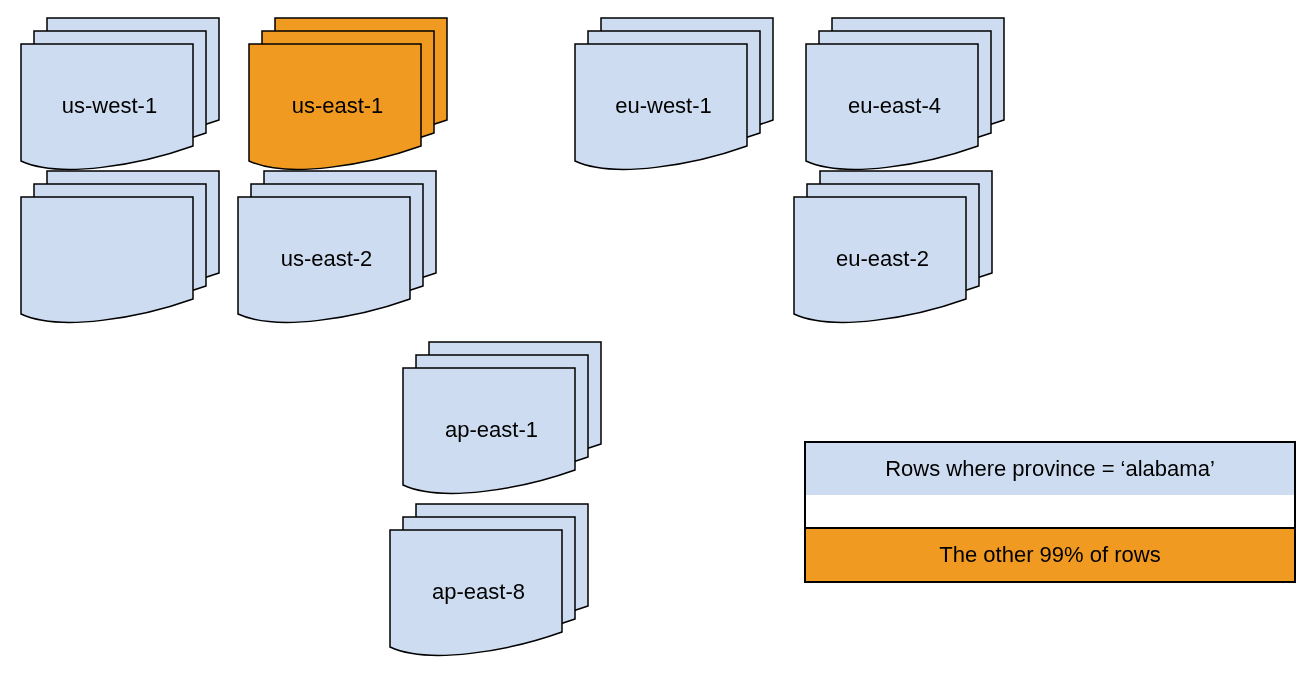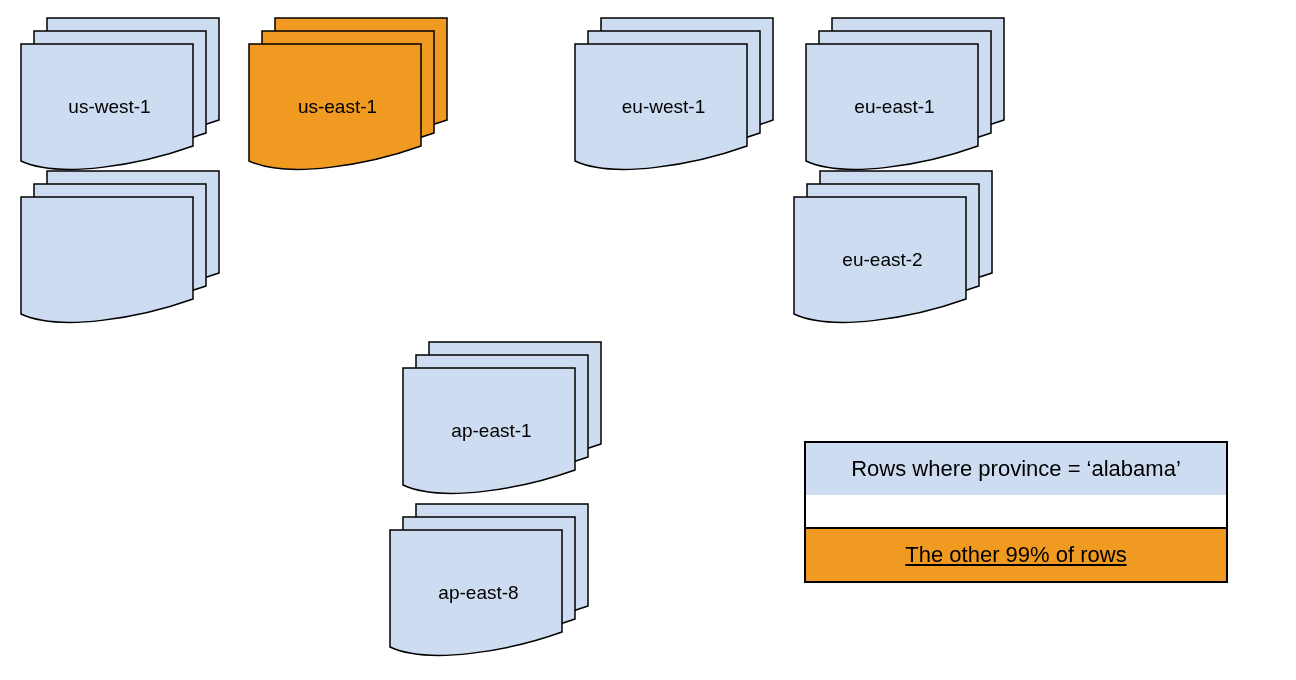--- a/index.html
+++ b/index.html
@@ -38,31 +38,31 @@
   }
   .stack-label {
     position: absolute;
     left: 0;
     top: 26px;
     width: 179px;
     height: 126px;
     display: flex;
     align-items: center;
     justify-content: center;
-    font-size: 19px;
+    font-size: 22px;
     line-height: 1;
     white-space: nowrap;
     pointer-events: none;
   }
   
   .legend {
     position: absolute;
     left: 804px;
     top: 441px;
-    width: 424px;
+    width: 492px;
     height: 142px;
     box-sizing: border-box;
     border: 2px solid var(--stroke, #000000);
     display: flex;
     flex-direction: column;
     gap: 32px;
   }
   .legend-row {
     flex: 1;
     display: flex;
@@ -70,21 +70,20 @@
     justify-content: center;
     background: var(--doc-blue, #cddcf0);
     font-size: 22px;
     white-space: nowrap;
   }
   .legend-row + .legend-row {
     border-top: 2px solid var(--stroke, #000000);
   }
   .legend-row[data-variant="highlighted"] {
     background: var(--doc-orange, #f09a22);
-    text-decoration: underline;
   }
 </style>
 </head>
 <body>
 
 <div id="canvas">
 
   <svg width="0" height="0" style="position:absolute" aria-hidden="true">
     <defs>
       <path id="doc-shape" d="M1,1 L173,1 L173,103 C120,122 40,136 1,118 Z"></path>
@@ -117,31 +116,39 @@
     </svg>
     <div class="stack-label">eu-west-1</div>
   </div>
 
   <div class="stack" style="left:805px;top:17px" data-variant="default">
     <svg class="stack-svg" width="200" height="156">
       <use href="#doc-shape" x="26" y="0"></use>
       <use href="#doc-shape" x="13" y="13"></use>
       <use href="#doc-shape" x="0" y="26"></use>
     </svg>
-    <div class="stack-label">eu-east-1</div>
+    <div class="stack-label">eu-east-4</div>
   </div>
 
   <div class="stack" style="left:20px;top:170px" data-variant="default">
     <svg class="stack-svg" width="200" height="156">
       <use href="#doc-shape" x="26" y="0"></use>
       <use href="#doc-shape" x="13" y="13"></use>
       <use href="#doc-shape" x="0" y="26"></use>
     </svg>
   </div>
 
+  <div class="stack" style="left:237px;top:170px" data-variant="default">
+    <svg class="stack-svg" width="200" height="156">
+      <use href="#doc-shape" x="26" y="0"></use>
+      <use href="#doc-shape" x="13" y="13"></use>
+      <use href="#doc-shape" x="0" y="26"></use>
+    </svg>
+    <div class="stack-label">us-east-2</div>
+  </div>
 
 
   <div class="stack" style="left:793px;top:170px" data-variant="default">
     <svg class="stack-svg" width="200" height="156">
       <use href="#doc-shape" x="26" y="0"></use>
       <use href="#doc-shape" x="13" y="13"></use>
       <use href="#doc-shape" x="0" y="26"></use>
     </svg>
     <div class="stack-label">eu-east-2</div>
   </div>

